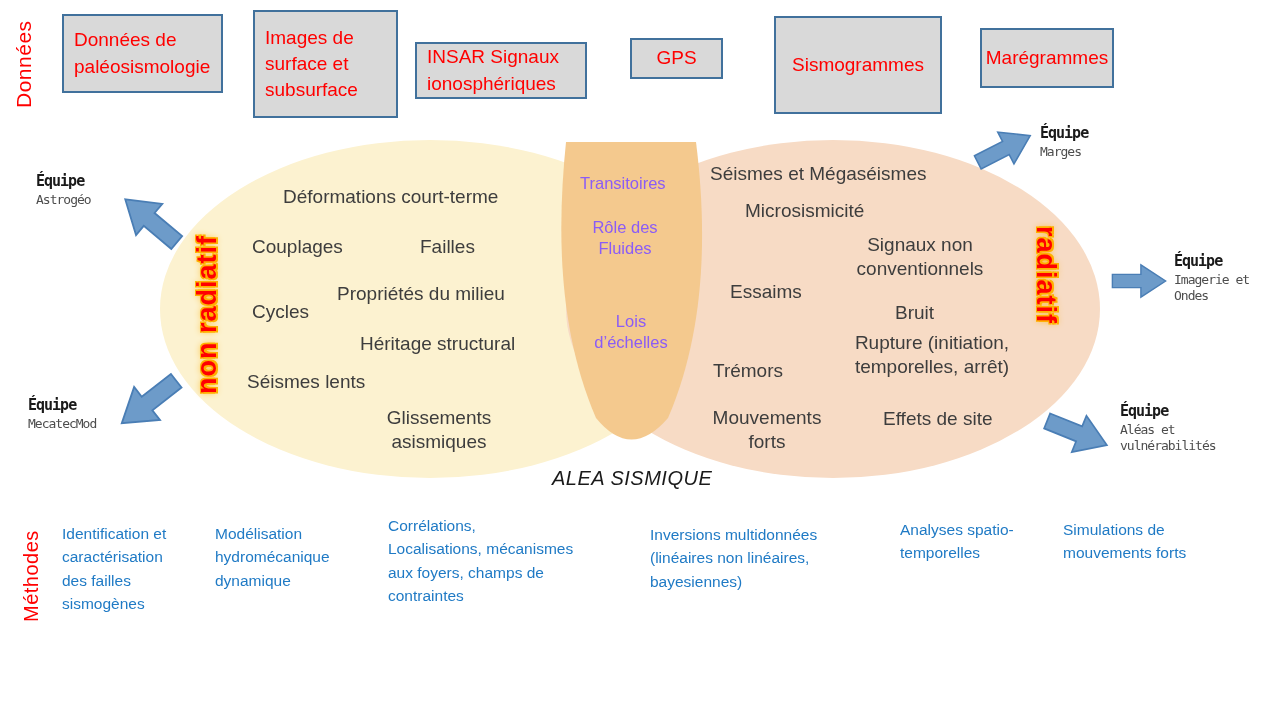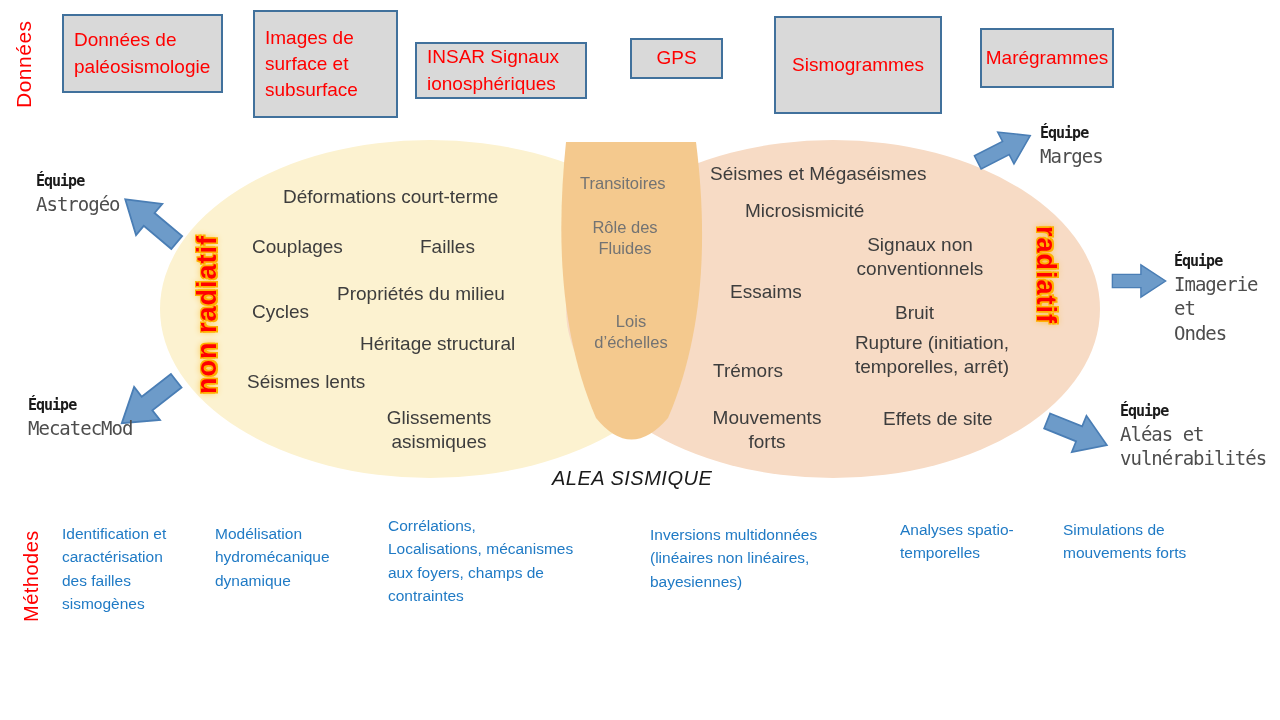--- a/index.html
+++ b/index.html
@@ -30,34 +30,34 @@
   
   .venn-svg{position:absolute;left:0;top:0;}
   .el-left{fill:var(--ellipse-left);}
   .el-right{fill:var(--ellipse-right);}
   .el-overlap{fill:var(--overlap);}
   
   .topic{
     position:absolute;color:var(--topic-text);font-size:19px;line-height:1.28;
     white-space:pre-line;
   }
-  .topic.small{font-size:16.5px;color:#737373;}
+  .topic.small{font-size:16.5px;color:#8b5cf6;}
   .topic.centered{text-align:center;}
   .caption{
     position:absolute;font-style:italic;font-size:20px;color:#1a1a1a;
     letter-spacing:.5px;white-space:nowrap;
   }
   
   .team{position:absolute;line-height:1.3;}
   .team-title{
     font-family:"DejaVu Sans Mono",monospace;font-weight:bold;
     font-size:15px;color:var(--team-text);letter-spacing:-1px;
   }
   .team-name{
-    font-family:"DejaVu Sans Mono",monospace;font-size:19px;
+    font-family:"DejaVu Sans Mono",monospace;font-size:13px;
     color:var(--team-name);letter-spacing:-1px;white-space:pre-line;
   }
   .arrow{position:absolute;}
   .arrow svg{display:block;width:100%;height:100%;}
   .arrow path{fill:var(--arrow-fill);stroke:var(--arrow-stroke);stroke-width:1.5;}
   
   .method{
     position:absolute;color:var(--method-blue);font-size:15.5px;
     line-height:1.5;white-space:pre-line;
   }

